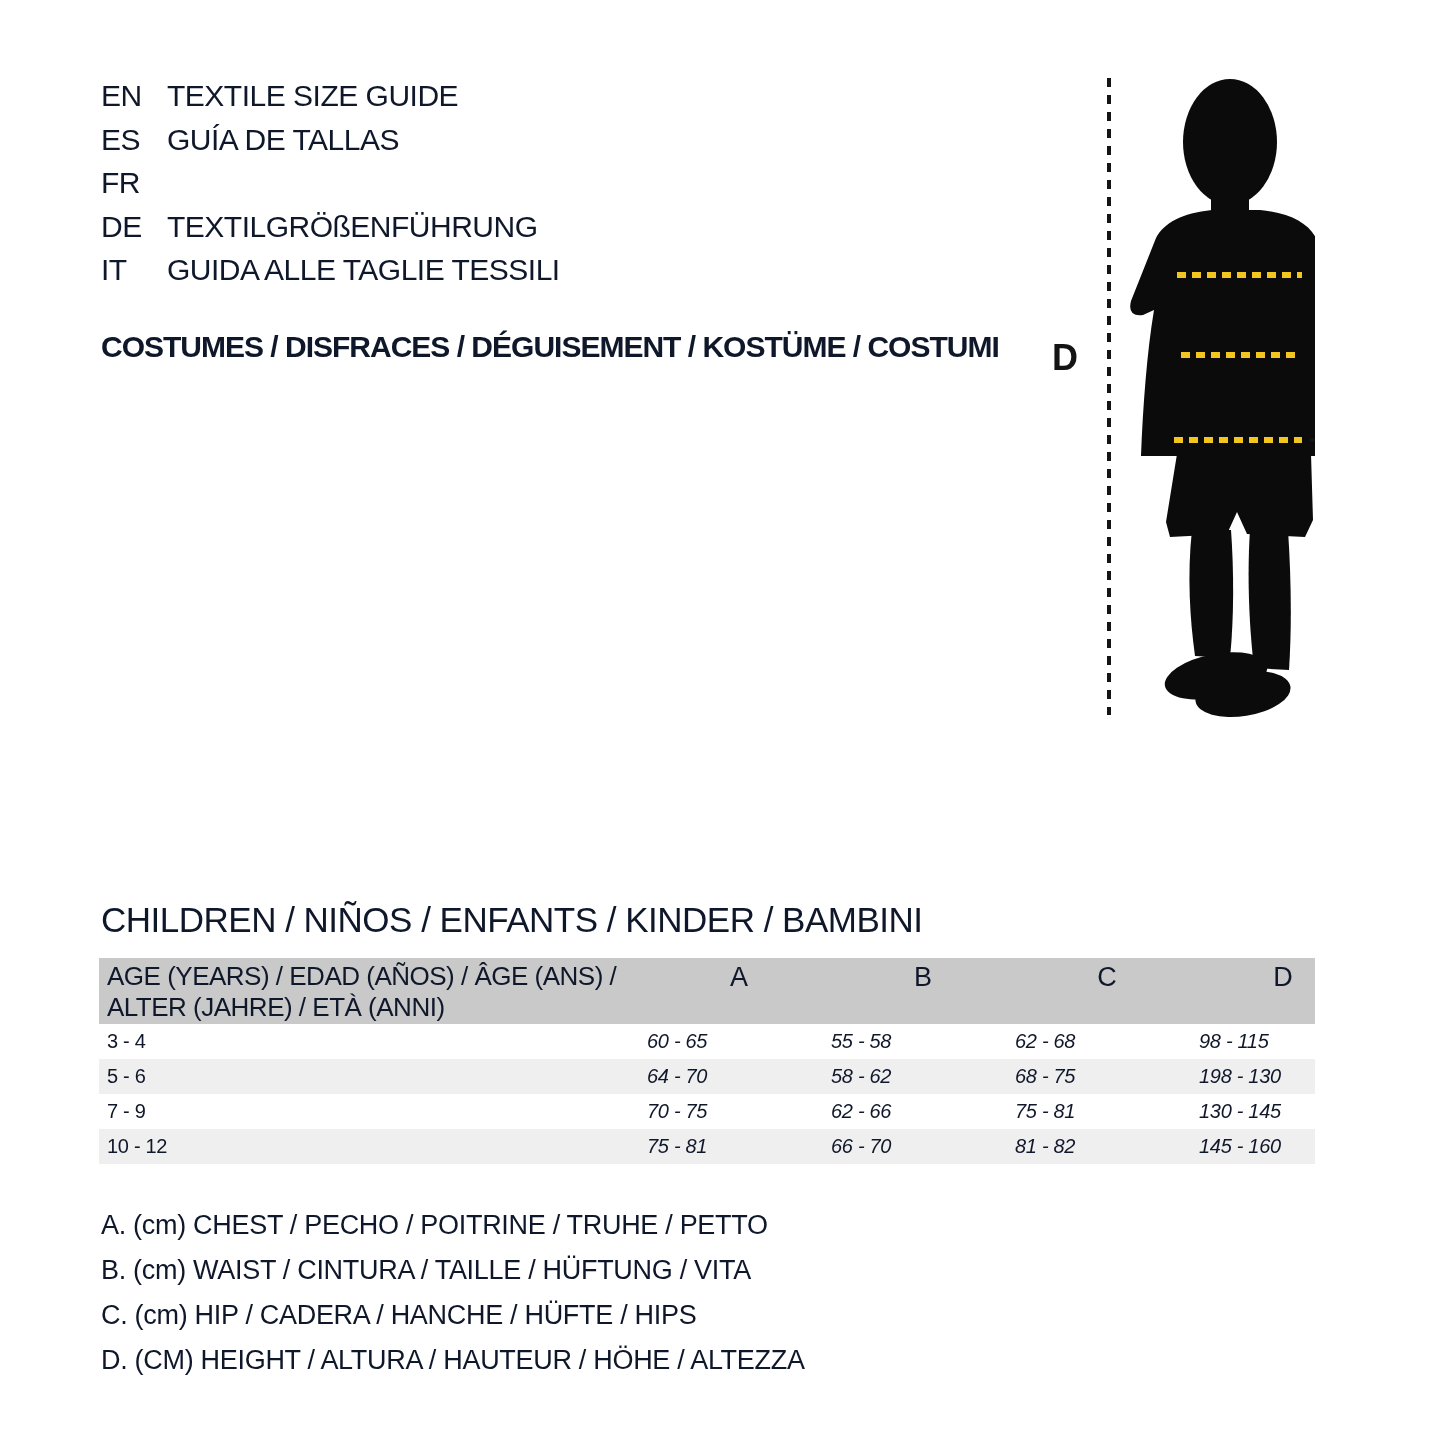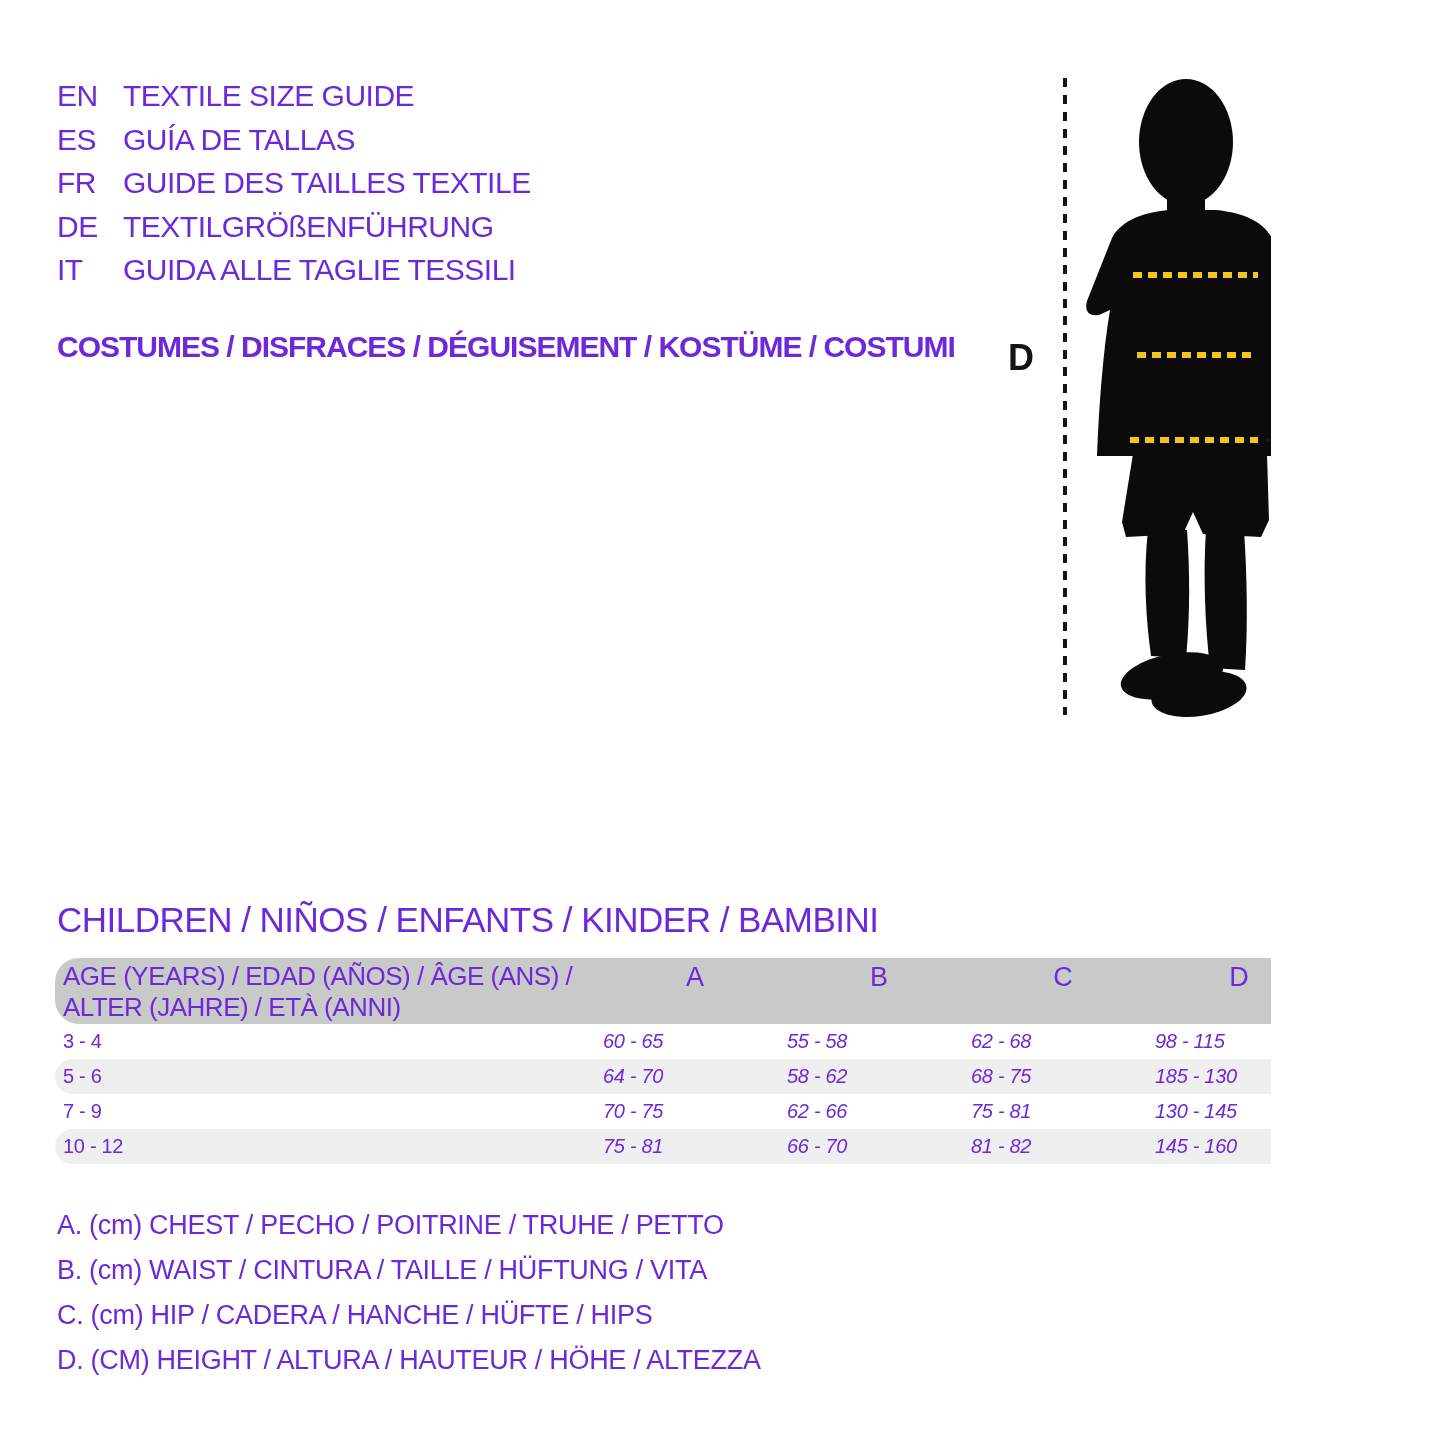--- a/index.html
+++ b/index.html
@@ -1,22 +1,23 @@
 <!DOCTYPE html>
 <html><head>
 <meta charset="utf-8">
 <style>
   html,body{margin:0;padding:0;background:#ffffff;}
   .canvas{
     position:relative;
     width:1271px;height:1444px;
     background:#ffffff;
     font-family:"Liberation Sans","DejaVu Sans",sans-serif;
-    color:#6d28d9;
+    color:#0f172a;
     overflow:hidden;
+    margin-left:44px;
   }
   
   .lang-block{position:absolute;left:57px;top:74px;}
   .lang-row{display:flex;line-height:43.6px;font-size:30px;font-weight:400;letter-spacing:-0.5px;}
   .lang-code{width:66px;flex:0 0 66px;}
   
   .category{
     position:absolute;left:57px;top:330px;margin:0;
     font-size:30px;font-weight:700;letter-spacing:-1px;line-height:34px;
   }
@@ -27,21 +28,21 @@
     font-family:"Liberation Sans","DejaVu Sans",sans-serif;
     font-size:36px;font-weight:700;fill:#141414;
   }
   
   .section-title{
     position:absolute;left:57px;top:903px;margin:0;
     font-size:35px;font-weight:400;letter-spacing:-0.5px;line-height:34px;
   }
   
   .size-table{position:absolute;left:55px;top:958px;width:1345px;}
-  .t-row{display:grid;grid-template-columns:548px 184px 184px 184px 168px 77px;border-radius:24px;}
+  .t-row{display:grid;grid-template-columns:548px 184px 184px 184px 168px 77px;}
   .t-head{background:#c9c9c9;height:66px;}
   .t-head .age-head{padding:3px 0 0 8px;font-size:26px;line-height:31px;letter-spacing:-0.5px;}
   .t-head .col-letter{font-size:27px;text-align:center;padding-top:4px;}
   .t-body-row{height:35px;line-height:35px;font-size:20px;letter-spacing:-0.3px;}
   .t-body-row .age-cell{padding-left:8px;text-align:left;}
   .t-body-row .val-cell{text-align:left;font-style:italic;}
   .t-body-row.stripe{background:#efefef;}
   .t-body-row.plain{background:#ffffff;}
   
   .legend{position:absolute;left:57px;top:1203px;margin:0;padding:0;list-style:none;}
@@ -56,21 +57,20 @@
     <div class="lang-row">
       <span class="lang-code">EN</span>
       <span class="lang-title">TEXTILE SIZE GUIDE</span>
     </div>
     <div class="lang-row">
       <span class="lang-code">ES</span>
       <span class="lang-title">GUÍA DE TALLAS</span>
     </div>
     <div class="lang-row">
       <span class="lang-code">FR</span>
-      <span class="lang-title">GUIDE DES TAILLES TEXTILE</span>
     </div>
     <div class="lang-row">
       <span class="lang-code">DE</span>
       <span class="lang-title">TEXTILGRÖßENFÜHRUNG</span>
     </div>
     <div class="lang-row">
       <span class="lang-code">IT</span>
       <span class="lang-title">GUIDA ALLE TAGLIE TESSILI</span>
     </div>
   </div>
@@ -139,21 +139,21 @@
       <div class="val-cell">55 - 58</div>
       <div class="val-cell">62 - 68</div>
       <div class="val-cell">98 - 115</div>
       <div></div>
     </div>
     <div class="t-row t-body-row stripe">
       <div class="age-cell">5 - 6</div>
       <div class="val-cell">64 - 70</div>
       <div class="val-cell">58 - 62</div>
       <div class="val-cell">68 - 75</div>
-      <div class="val-cell">185 - 130</div>
+      <div class="val-cell">198 - 130</div>
       <div></div>
     </div>
     <div class="t-row t-body-row plain">
       <div class="age-cell">7 - 9</div>
       <div class="val-cell">70 - 75</div>
       <div class="val-cell">62 - 66</div>
       <div class="val-cell">75 - 81</div>
       <div class="val-cell">130 - 145</div>
       <div></div>
     </div>

